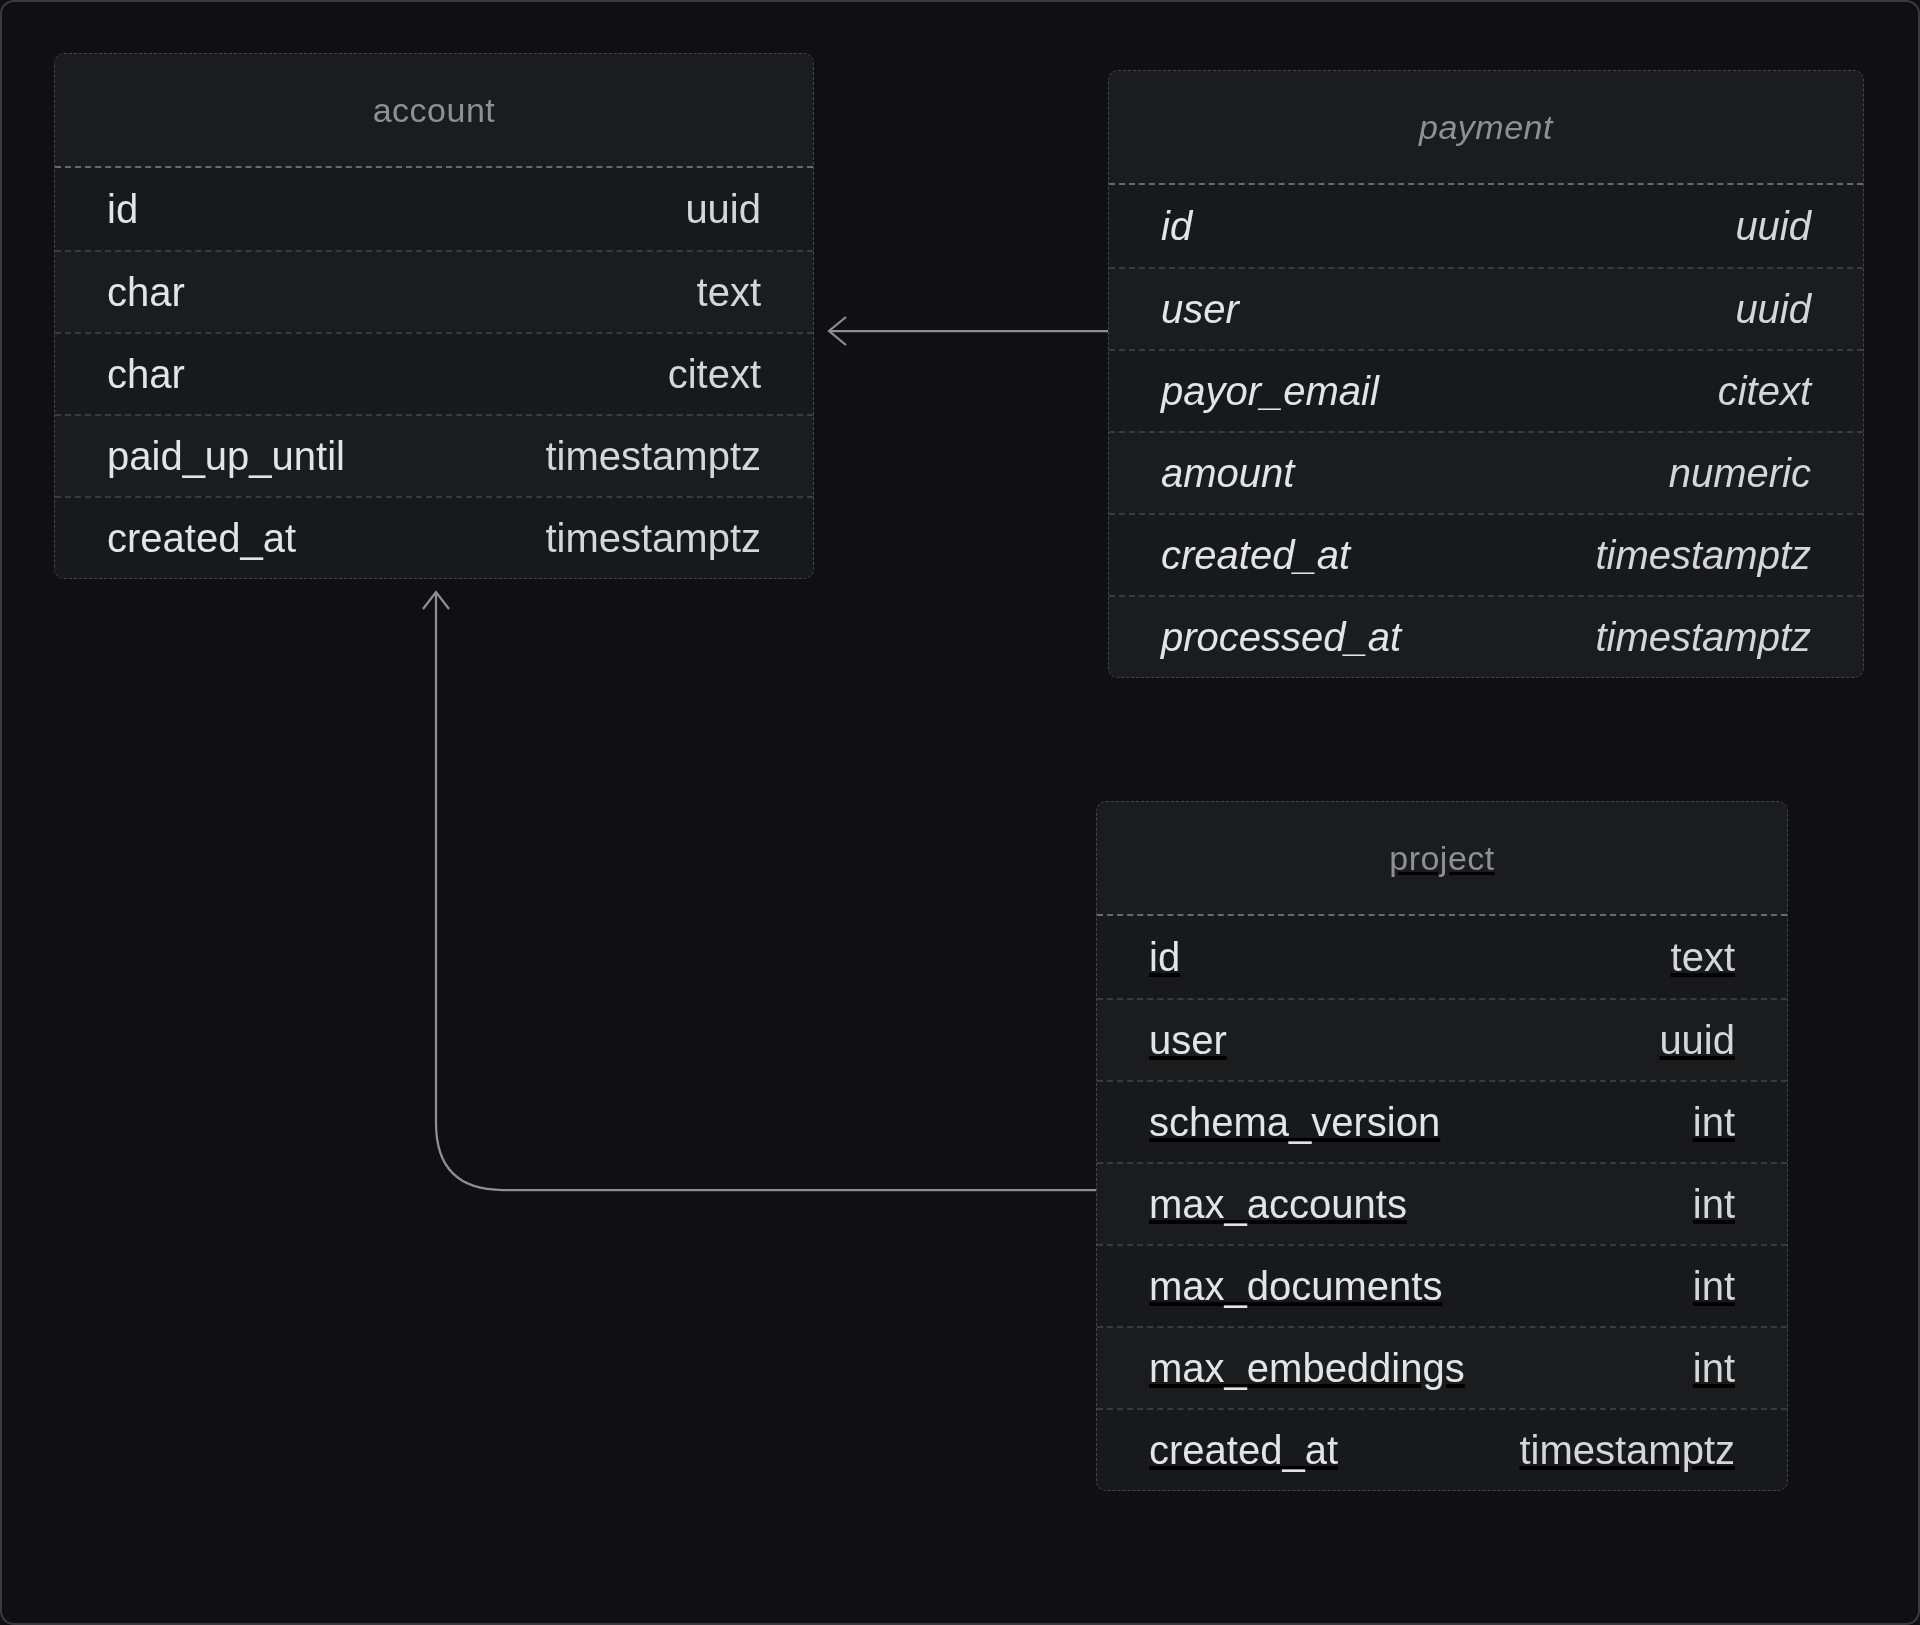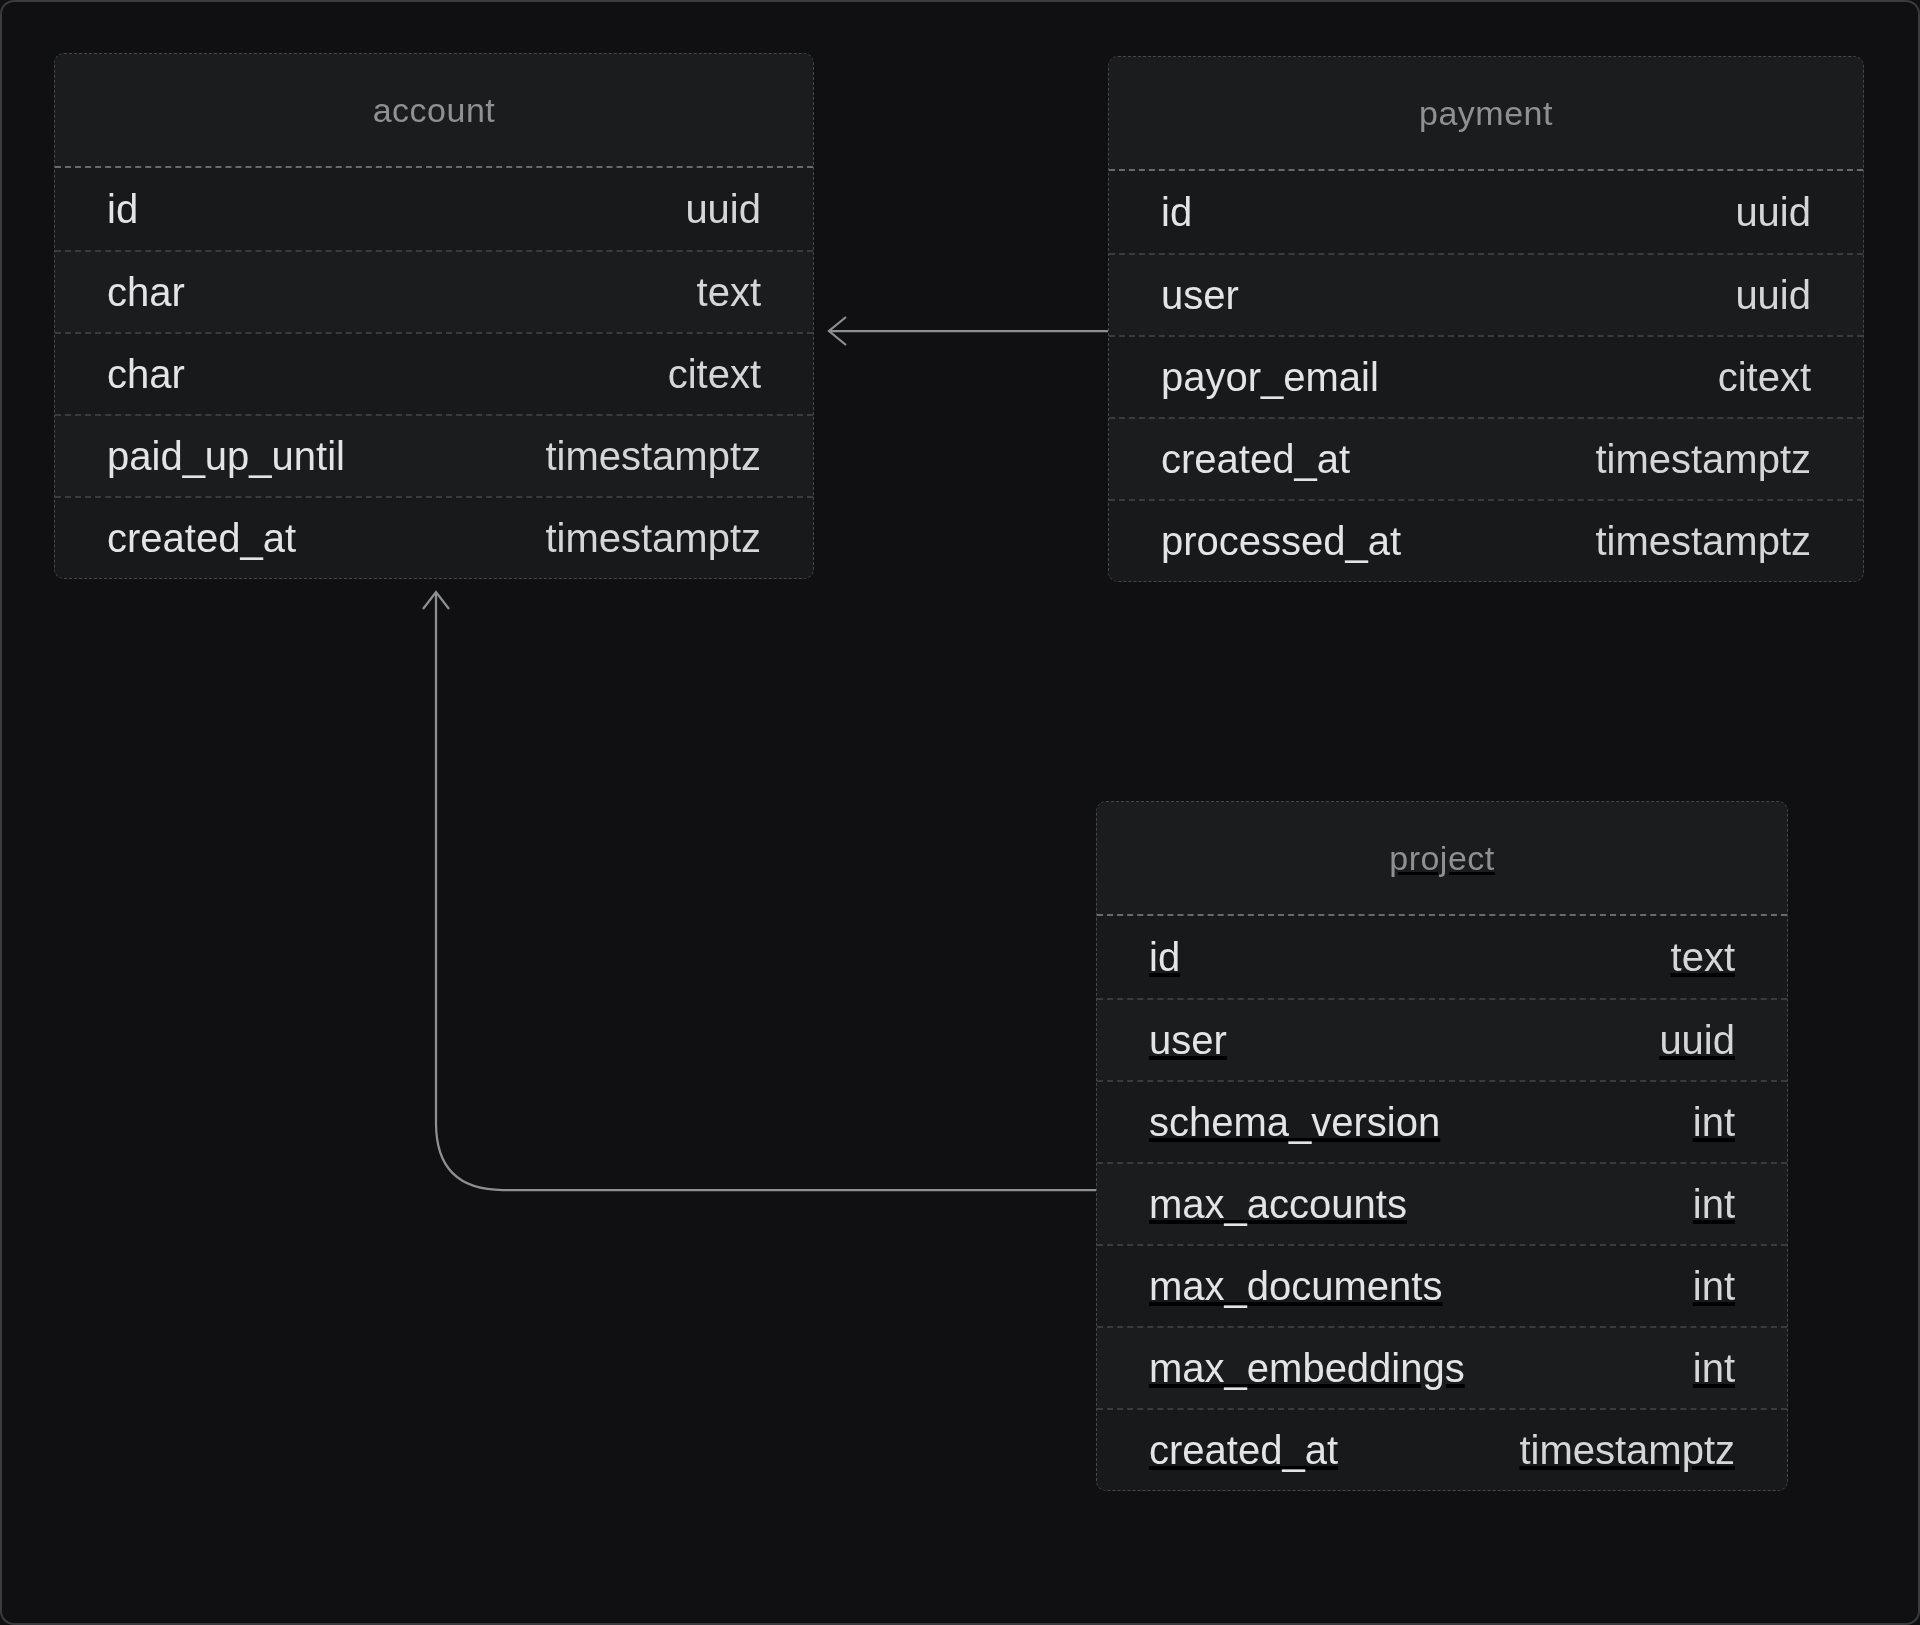--- a/index.html
+++ b/index.html
@@ -21,21 +21,21 @@
     pointer-events: none;
   }
   .table-node {
     position: absolute;
     background: var(--table-bg, #18191b);
     border: 1px dashed var(--table-border, #46474b);
     border-radius: 10px;
     overflow: hidden;
   }
   #table-account { left: 54px;  top: 53px;  width: 760px; }
-  #table-payment { left: 1108px; top: 56px;  width: 756px; }
+  #table-payment { left: 1108px; top: 70px;  width: 756px; font-style: italic; }
   #table-project { left: 1096px; top: 801px; width: 692px; text-decoration: underline; }
   .table-header {
     height: 114px;
     display: flex; align-items: center; justify-content: center;
     font-size: 34px;
     letter-spacing: 0.5px;
     color: var(--title-text, #8e9094);
     background: var(--table-header-bg, #1b1c1e);
     border-bottom: 2px dashed var(--header-divider, #696a6f);
   }
@@ -117,20 +117,24 @@
         </div>
         <div class="row">
           <span class="col-name">user</span>
           <span class="col-type">uuid</span>
         </div>
         <div class="row">
           <span class="col-name">payor_email</span>
           <span class="col-type">citext</span>
         </div>
         <div class="row">
+          <span class="col-name">amount</span>
+          <span class="col-type">numeric</span>
+        </div>
+        <div class="row">
           <span class="col-name">created_at</span>
           <span class="col-type">timestamptz</span>
         </div>
         <div class="row">
           <span class="col-name">processed_at</span>
           <span class="col-type">timestamptz</span>
         </div>
       </div>
   </div>
 

